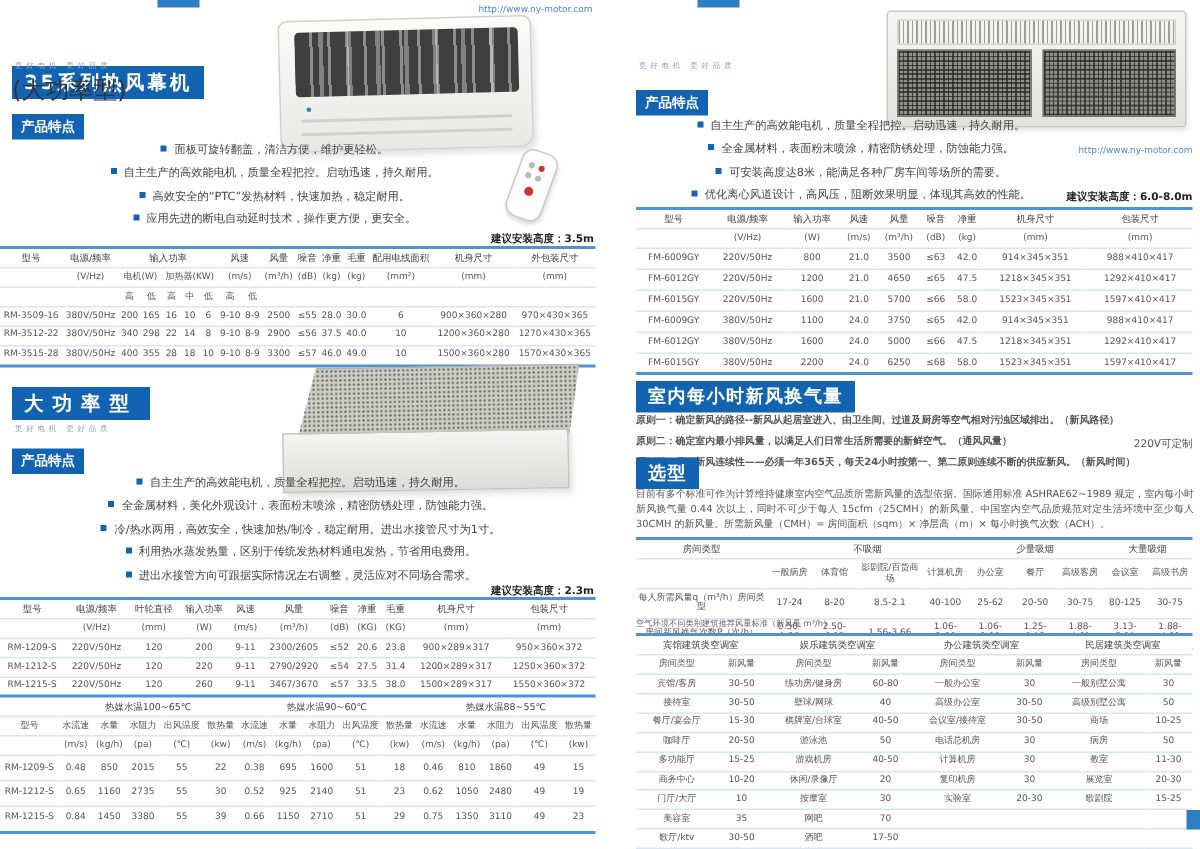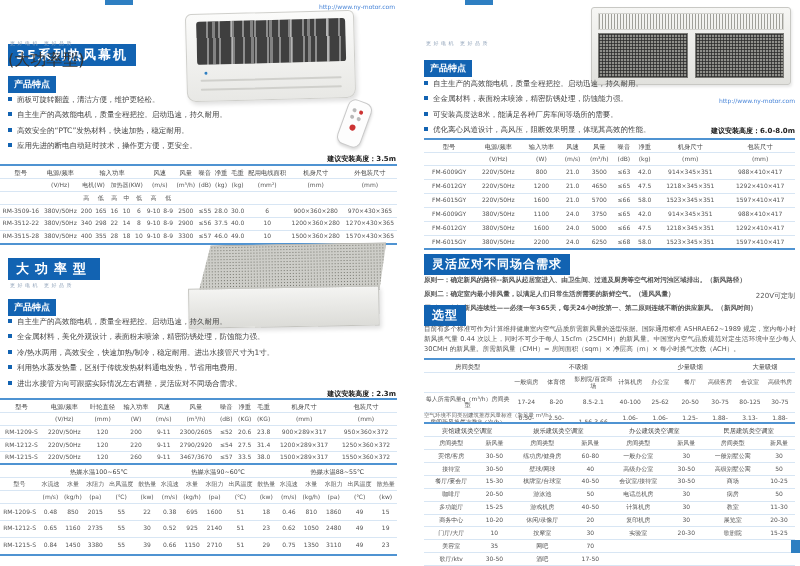--- a/index.html
+++ b/index.html
@@ -9,21 +9,21 @@
   .toptab{position:absolute;top:0;width:28px;height:5px;background:#2e7fc2;}
   .badge{background:#1263b2;color:#fff;font-weight:bold;display:inline-block;padding:2px 8px;white-space:nowrap;}
   .badge.big{font-size:13px;letter-spacing:2px;margin-top:28px;}
   .badge.spaced{font-size:13px;letter-spacing:6px;}
   .badge.mid{font-size:12px;letter-spacing:1px;}
   .badge.small{font-size:9px;padding:2px 6px;}
   .slogan{font-size:5px;color:#93a5bb;letter-spacing:2.5px;white-space:nowrap;}
   .subtitle{font-size:16px;color:#333;}
   .url{font-size:6px;color:#4a86d8;text-align:right;}
   .feats{list-style:none;margin:0;padding:0;}
-  .feats li{font-size:7.5px;color:#444;margin-bottom:6px;line-height:1.25;}
+  .feats li{font-size:7.5px;color:#444;margin-bottom:6px;line-height:1.25;text-align:center;}
   .feats li::before{content:"";display:inline-block;width:4px;height:4px;background:#1263b2;margin-right:5px;vertical-align:1px;}
   .install{font-size:7px;color:#222;text-align:right;font-weight:bold;}
   .note{font-size:7px;color:#555;text-align:right;margin-top:48px;}
   .tblwrap{position:absolute;border-top:2px solid #4f93d2;border-bottom:2px solid #4f93d2;background:#fff;}
   table.spec{width:100%;border-collapse:collapse;text-align:center;}
   table.spec th,table.spec td{border-bottom:1px solid #d8e6f4;padding:2.5px 1px;font-size:6px;color:#555;
       font-weight:normal;line-height:1.15;}
   table.spec thead tr:first-child th{font-size:6.3px;color:#444;}
   table.spec tbody tr:last-child td{border-bottom:none;}
   table.heat td{padding:4.5px 1px;}
@@ -531,21 +531,21 @@
             <td>≤68</td>
             <td>58.0</td>
             <td>1523×345×351</td>
             <td>1597×410×417</td>
           </tr>
         </tbody>
       </table>
   </div>
   <div class="abs note" style="left:404px;top:243px;width:391px">220V可定制</div>
 
-  <div class="abs badge mid" style="left:424px;top:254px">灵活应对不同场合需求</div>
+  <div class="abs badge mid" style="left:424px;top:254px">室内每小时新风换气量</div>
   <div class="abs principles" style="left:424px;top:276px;width:372px">
     <p>原则一：确定新风的路径--新风从起居室进入、由卫生间、过道及厨房等空气相对污浊区域排出。（新风路径）</p>
     <p>原则二：确定室内最小排风量，以满足人们日常生活所需要的新鲜空气。（通风风量）</p>
     <p>原则三：保证新风连续性——必须一年365天，每天24小时按第一、第二原则连续不断的供应新风。（新风时间）</p>
   </div>
 
   <div class="abs badge mid" style="left:424px;top:305px">选型</div>
   <div class="abs para" style="left:424px;top:324px;width:372px">目前有多个标准可作为计算维持健康室内空气品质所需新风量的选型依据。国际通用标准 ASHRAE62~1989 规定，室内每小时新风换气量 0.44 次以上，同时不可少于每人 15cfm（25CMH）的新风量。中国室内空气品质规范对定生活环境中至少每人 30CMH 的新风量。所需新风量（CMH）= 房间面积（sqm）× 净层高（m）× 每小时换气次数（ACH）。</div>
 
   <div class="tblwrap" style="left:424px;top:358px;width:371px">

